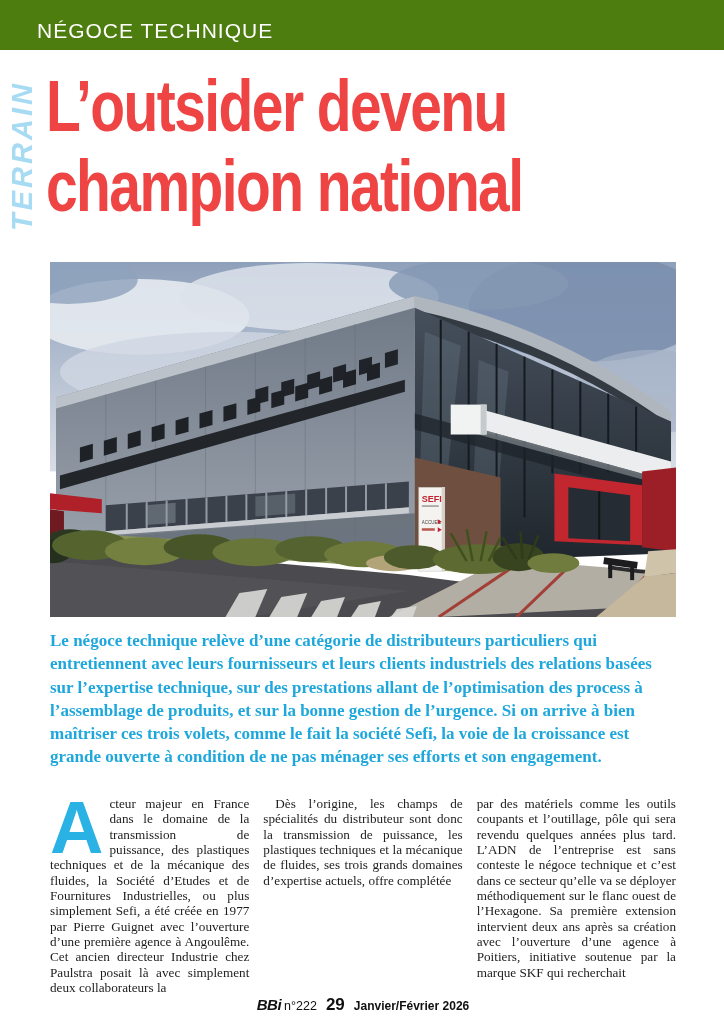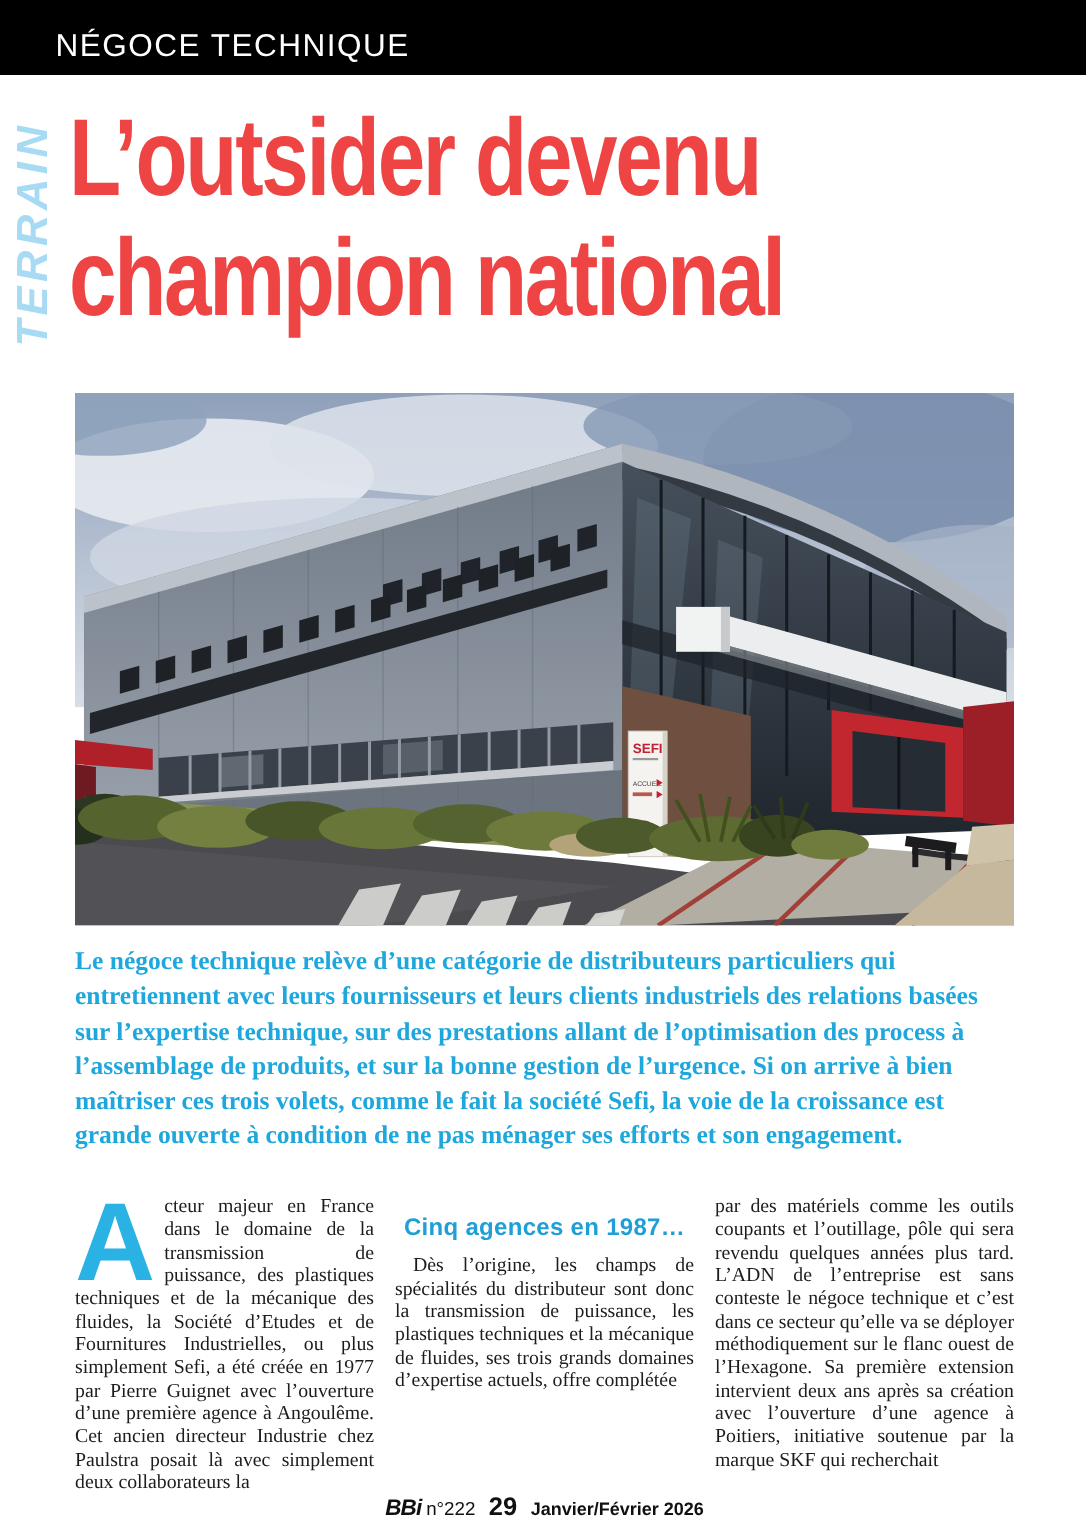--- a/index.html
+++ b/index.html
@@ -1,21 +1,21 @@
 <!DOCTYPE html>
 <html><head>
 <meta charset="utf-8">
 <style>
   * { margin:0; padding:0; box-sizing:border-box; }
   html,body { width:724px; height:1024px; background:#ffffff; }
   body { position:relative; overflow:hidden; font-family:"Liberation Sans", sans-serif; }
 
   
   .kicker-bar { position:absolute; left:0; top:0; width:724px; height:50px;
-    background:#000000; display:flex; align-items:flex-end; padding:0 0 7px 37px; }
+    background:#4d7c0f; display:flex; align-items:flex-end; padding:0 0 7px 37px; }
   .kicker-bar span { color:#ffffff; font-size:21px; font-weight:400; letter-spacing:1px; }
 
   
   .rubric { position:absolute; left:6px; top:72px; height:168px; width:38px;
     writing-mode:vertical-rl; transform:rotate(180deg);
     font-style:italic; font-weight:700; font-size:29px; letter-spacing:3px;
     color:#a7daf3; text-align:center; }
 
   
   h1.headline { position:absolute; left:46px; top:66px; width:660px;
@@ -255,21 +255,20 @@
   </svg>
 </figure>
 
 <p class="intro">Le négoce technique relève d’une catégorie de distributeurs particuliers qui entretiennent avec leurs fournisseurs et leurs clients industriels des relations basées sur l’expertise technique, sur des prestations allant de l’optimisation des process à l’assemblage de produits, et sur la bonne gestion de l’urgence. Si on arrive à bien maîtriser ces trois volets, comme le fait la société Sefi, la voie de la croissance est grande ouverte à condition de ne pas ménager ses efforts et son engagement.</p>
 
 <section class="columns">
   <div class="col">
     <p><span class="dropcap">A</span><span>cteur majeur en France dans le domaine de la transmission de puissance, des plastiques techniques et de la mécanique des fluides, la Société d’Etudes et de Fournitures Industrielles, ou plus simplement Sefi, a été créée en 1977 par Pierre Guignet avec l’ouverture d’une première agence à Angoulême. Cet ancien directeur Industrie chez Paulstra posait là avec simplement deux collaborateurs la</span></p>
   </div>
   <div class="col">
-    <h3 class="subhead">Cinq agences en 1987…</h3>
     <p class="p-indent">Dès l’origine, les champs de spécialités du distributeur sont donc la transmission de puissance, les plastiques techniques et la mécanique de fluides, ses trois grands domaines d’expertise actuels, offre complétée</p>
   </div>
   <div class="col">
     <p>par des matériels comme les outils coupants et l’outillage, pôle qui sera revendu quelques années plus tard. L’ADN de l’entreprise est sans conteste le négoce technique et c’est dans ce secteur qu’elle va se déployer méthodiquement sur le flanc ouest de l’Hexagone. Sa première extension intervient deux ans après sa création avec l’ouverture d’une agence à Poitiers, initiative soutenue par la marque SKF qui recherchait</p>
   </div>
 </section>
 
 <footer class="pfooter">
   <span class="brand">BBi</span><span class="issue">n°222</span><span class="pagenum">29</span><span class="fdate">Janvier/Février 2026</span>
 </footer>

